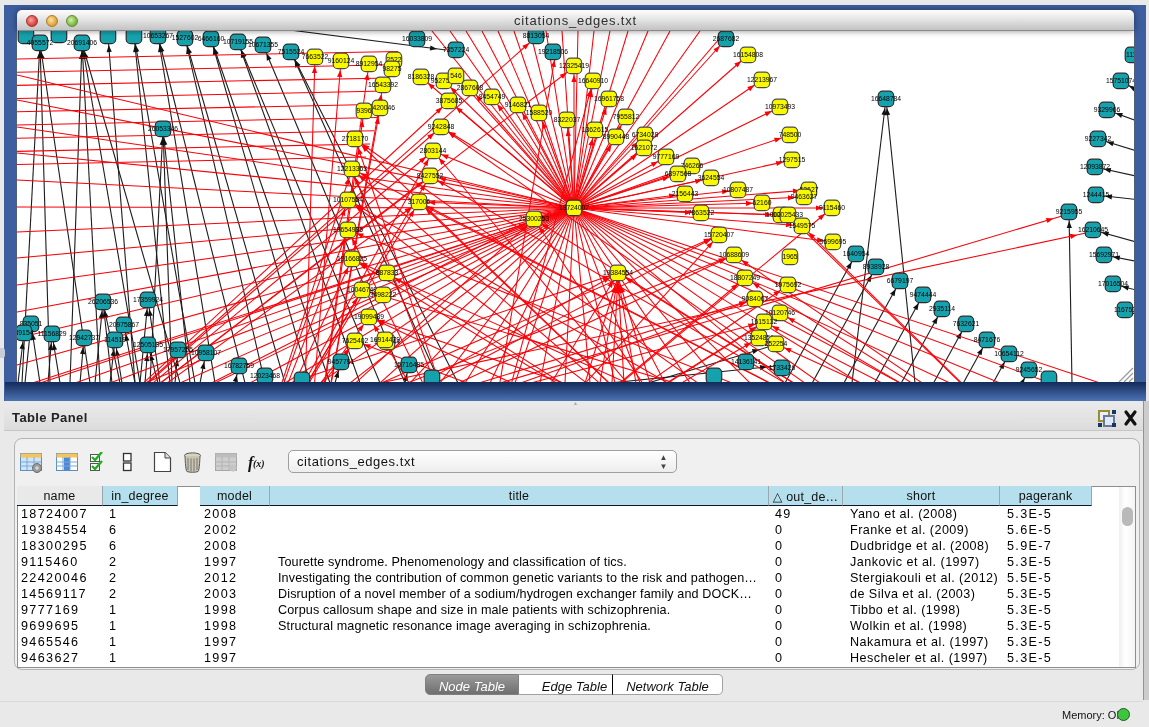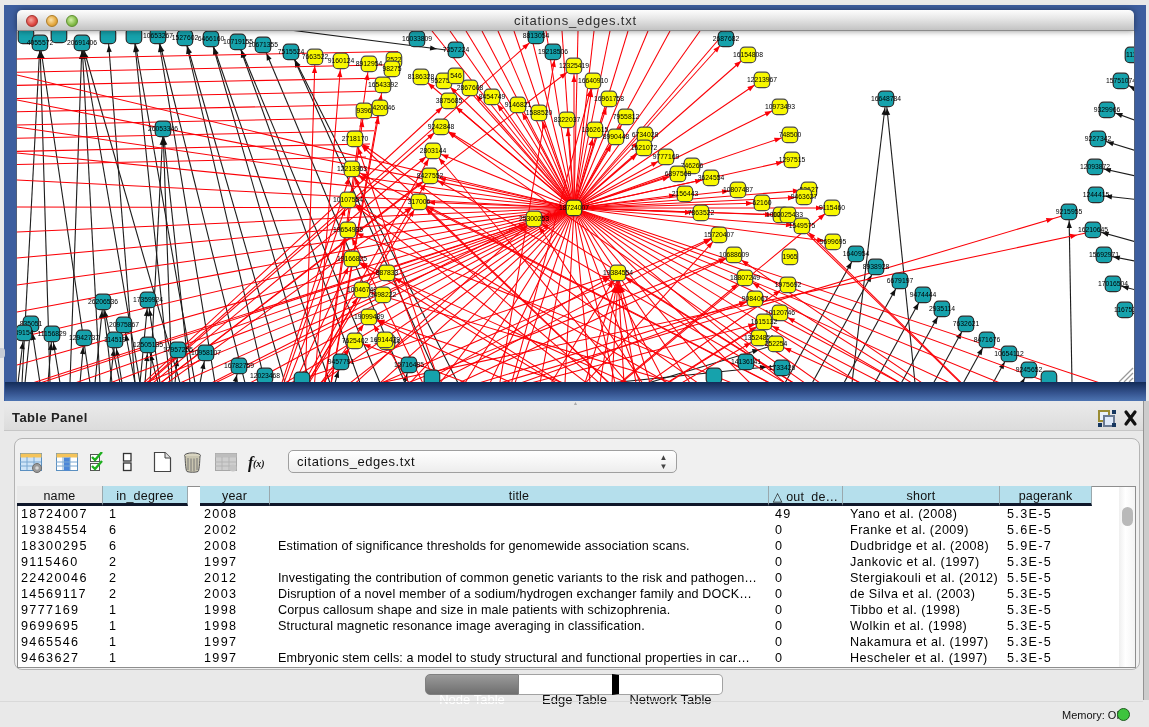--- a/index.html
+++ b/index.html
@@ -9,29 +9,29 @@
 #titlebar .tl { position:absolute; top:4.5px; width:12px; height:12px; border-radius:50%; }
 #title { position:absolute; width:100%; text-align:center; top:3px; font-size:13px; letter-spacing:0.8px; color:#2e2e2e; }
 #canvas { left:16px; top:31px; width:1119px; height:351px; background:#ffffff; border-left:1px solid #51607a; border-right:1px solid #51607a; }
 #grip { left:569px; top:402px; width:13px; height:5px; color:#aaa; font-size:7px; line-height:4px; text-align:center; }
 #tpbar { left:4px; top:405px; width:1139px; height:26px; background:linear-gradient(180deg,#e9e9e9,#dcdcdc); border-bottom:1px solid #c6c6c6; }
 #tpbar .t { position:absolute; left:8px; top:5px; font-size:13px; letter-spacing:0.4px; color:#222;font-weight:bold; }
 #panelbox { left:14px; top:438px; width:1126px; height:232px; background:#f0f0f0; border:1px solid #b4b4b4; border-radius:8px; }
 #combo { left:288px; top:450px; width:389px; height:23px; background:linear-gradient(180deg,#ffffff,#ededed); border:1px solid #9f9f9f; border-radius:5px; font-size:13px; color:#111; padding:3px 0 0 8px; letter-spacing:0.55px; }
 #combo .arr { position:absolute; right:8px; top:2px; font-size:8px; color:#444; line-height:9px; }
 #tablebox { left:17px; top:486px; width:1119px; height:182px; background:#ffffff; border:1px solid #8e8e8e; }
-.th { position:absolute; top:486px; height:20px; background:#b5dfec; border-right:1px solid #9aa8ad; border-bottom:3px solid #0f172a; font-size:12.5px; letter-spacing:0.2px; color:#111; text-align:center; padding-top:3px; overflow:hidden; }
+.th { position:absolute; top:486px; height:20px; background:#b5dfec; border-right:1px solid #9aa8ad; border-bottom:1px solid #0f172a; font-size:12.5px; letter-spacing:0.2px; color:#111; text-align:center; padding-top:3px; overflow:hidden; }
 .trow { position:absolute; left:0; width:1119px; height:16px; font-size:12.6px; letter-spacing:0.12px; color:#000; }
 .trow span { position:absolute; top:1px; white-space:nowrap; }
 .trow .num { letter-spacing:1.35px; }
 .trow .sh { letter-spacing:0.45px; }
 #vscroll { left:1119px; top:487px; width:16px; height:180px; background:linear-gradient(90deg,#efefef,#ffffff 40%,#f4f4f4); }
 #vthumb { left:1121.5px; top:507px; width:11px; height:19px; background:#b9b9b9; border-radius:6px; }
 #tabs { left:425px; top:674px; height:21px; font-size:13px; }
-.seg { position:absolute; top:0; height:21px; border:1px solid #a2a2a2; background:#ffffff; color:#111; text-align:center; padding-top:17px; }
+.seg { position:absolute; top:0; height:21px; border:1px solid #a2a2a2; background:#ffffff; color:#111; text-align:center; padding-top:4px;font-style:italic; }
 #memory { left:1062px; top:709px; font-size:11px; color:#111; }
 #memdot { left:1117px; top:708px; width:13px; height:13px; border-radius:50%; background:#3ec43e; border:1.5px solid #1e5c1e; }
 #rightstrip { left:1143px; top:401px; width:6px; height:299px; background:#cccccc; border-left:1px solid #939393; }
 .ticon { position:absolute; top:452px; }
 </style></head><body>
 <div class="abs" id="desktop"></div>
 <div class="abs" id="underwin"></div>
 <div class="abs" id="canvas"></div>
 <svg width="1117" height="351" viewBox="17 31 1117 351" style="position:absolute;left:17px;top:31px">
 <line x1="22" y1="383" x2="40" y2="43" stroke="#1c1c1c" stroke-width="1.1"></line>
@@ -828,22 +828,22 @@
   <path d="M0 10 H21 M0 14 H21 M7 5 V18 M14 5 V18" stroke="#a9a9a9"></path>
   <circle cx="18" cy="16" r="3.5" fill="#bdbdbd"></circle>
  </g>
 
  <text x="228" y="16" font-family="Liberation Serif,serif" font-style="italic" font-weight="bold" font-size="16" fill="#111">f</text>
  <text x="233" y="15" font-family="Liberation Serif,serif" font-style="italic" font-weight="bold" font-size="10" fill="#111">(x)</text>
 </svg>
 <div class="abs" id="combo">citations_edges.txt<span class="arr">▲<br>▼</span></div>
 <div class="abs" id="tablebox"></div>
 <div class="th" style="left:17px;width:86px;background:#e9e9e9">name</div>
-<div class="th" style="left:103px;width:85px">in_degree</div>
-<div class="th" style="left:200px;width:70px">year</div>
+<div class="th" style="left:103px;width:75px">in_degree</div>
+<div class="th" style="left:200px;width:70px">model</div>
 <div class="th" style="left:270px;width:499px">title</div>
 <div class="th" style="left:769px;width:74px">△ out_de…</div>
 <div class="th" style="left:843px;width:157px">short</div>
 <div class="th" style="left:1000px;width:92px">pagerank</div>
 <div class="trow" style="top:506px">
 <span class="num" style="left:21px">18724007</span>
     <span class="num" style="left:109px">1</span>
     <span class="num" style="left:204px">2008</span>
     <span class="num" style="left:775px">49</span>
     <span class="sh" style="left:850px">Yano et al. (2008)</span>
@@ -854,29 +854,29 @@
     <span class="num" style="left:109px">6</span>
     <span class="num" style="left:204px">2002</span>
     <span class="num" style="left:775px">0</span>
     <span class="sh" style="left:850px">Franke et al. (2009)</span>
 <span class="num" style="left:1007px">5.6E-5</span>
   </div>
 <div class="trow" style="top:538px">
 <span class="num" style="left:21px">18300295</span>
     <span class="num" style="left:109px">6</span>
     <span class="num" style="left:204px">2008</span>
-<span style="left:278px">Estimation of significance thresholds for genomewide association scans.</span>
     <span class="num" style="left:775px">0</span>
     <span class="sh" style="left:850px">Dudbridge et al. (2008)</span>
 <span class="num" style="left:1007px">5.9E-7</span>
   </div>
 <div class="trow" style="top:554px">
 <span class="num" style="left:21px">9115460</span>
     <span class="num" style="left:109px">2</span>
     <span class="num" style="left:204px">1997</span>
+<span style="left:278px">Tourette syndrome. Phenomenology and classification of tics.</span>
     <span class="num" style="left:775px">0</span>
     <span class="sh" style="left:850px">Jankovic et al. (1997)</span>
 <span class="num" style="left:1007px">5.3E-5</span>
   </div>
 <div class="trow" style="top:570px">
 <span class="num" style="left:21px">22420046</span>
     <span class="num" style="left:109px">2</span>
     <span class="num" style="left:204px">2012</span>
 <span style="left:278px">Investigating the contribution of common genetic variants to the risk and pathogen…</span>
     <span class="num" style="left:775px">0</span>
@@ -898,45 +898,44 @@
     <span class="num" style="left:204px">1998</span>
 <span style="left:278px">Corpus callosum shape and size in male patients with schizophrenia.</span>
     <span class="num" style="left:775px">0</span>
     <span class="sh" style="left:850px">Tibbo et al. (1998)</span>
 <span class="num" style="left:1007px">5.3E-5</span>
   </div>
 <div class="trow" style="top:618px">
 <span class="num" style="left:21px">9699695</span>
     <span class="num" style="left:109px">1</span>
     <span class="num" style="left:204px">1998</span>
-<span style="left:278px">Structural magnetic resonance image averaging in classification.</span>
+<span style="left:278px">Structural magnetic resonance image averaging in schizophrenia.</span>
     <span class="num" style="left:775px">0</span>
     <span class="sh" style="left:850px">Wolkin et al. (1998)</span>
 <span class="num" style="left:1007px">5.3E-5</span>
   </div>
 <div class="trow" style="top:634px">
 <span class="num" style="left:21px">9465546</span>
     <span class="num" style="left:109px">1</span>
     <span class="num" style="left:204px">1997</span>
     <span class="num" style="left:775px">0</span>
     <span class="sh" style="left:850px">Nakamura et al. (1997)</span>
 <span class="num" style="left:1007px">5.3E-5</span>
   </div>
 <div class="trow" style="top:650px">
 <span class="num" style="left:21px">9463627</span>
     <span class="num" style="left:109px">1</span>
     <span class="num" style="left:204px">1997</span>
-<span style="left:278px">Embryonic stem cells: a model to study structural and functional properties in car…</span>
     <span class="num" style="left:775px">0</span>
     <span class="sh" style="left:850px">Hescheler et al. (1997)</span>
 <span class="num" style="left:1007px">5.3E-5</span>
   </div>
 <div class="abs" id="vscroll"></div>
 <div class="abs" id="vthumb"></div>
 <div class="abs" id="tabs">
  <div class="seg" style="left:0;width:94px;border-radius:5px 0 0 5px;background:linear-gradient(180deg,#9a9a9a,#6f6f6f);color:#fff;border-color:#808080">Node Table</div>
  <div class="seg" style="left:94px;width:112px;border-left:none">Edge Table</div>
- <div class="seg" style="left:187px;width:111px;border-left:7px solid #000000;border-radius:0 5px 5px 0">Network Table</div>
+ <div class="seg" style="left:187px;width:111px;border-left:1px solid #000000;border-radius:0 5px 5px 0">Network Table</div>
 </div>
 <div class="abs" id="memory">Memory: OK</div>
 <div class="abs" id="memdot"></div>
 <div class="abs" id="rightstrip"></div>
 <div class="abs" style="left:0;top:701px;width:1143px;height:1px;background:#d9d9d9"></div>
 <div class="abs" style="left:0;top:348px;width:5px;height:10px;background:#c7ccd6;border-radius:0 3px 3px 0"></div>
 </body></html>

